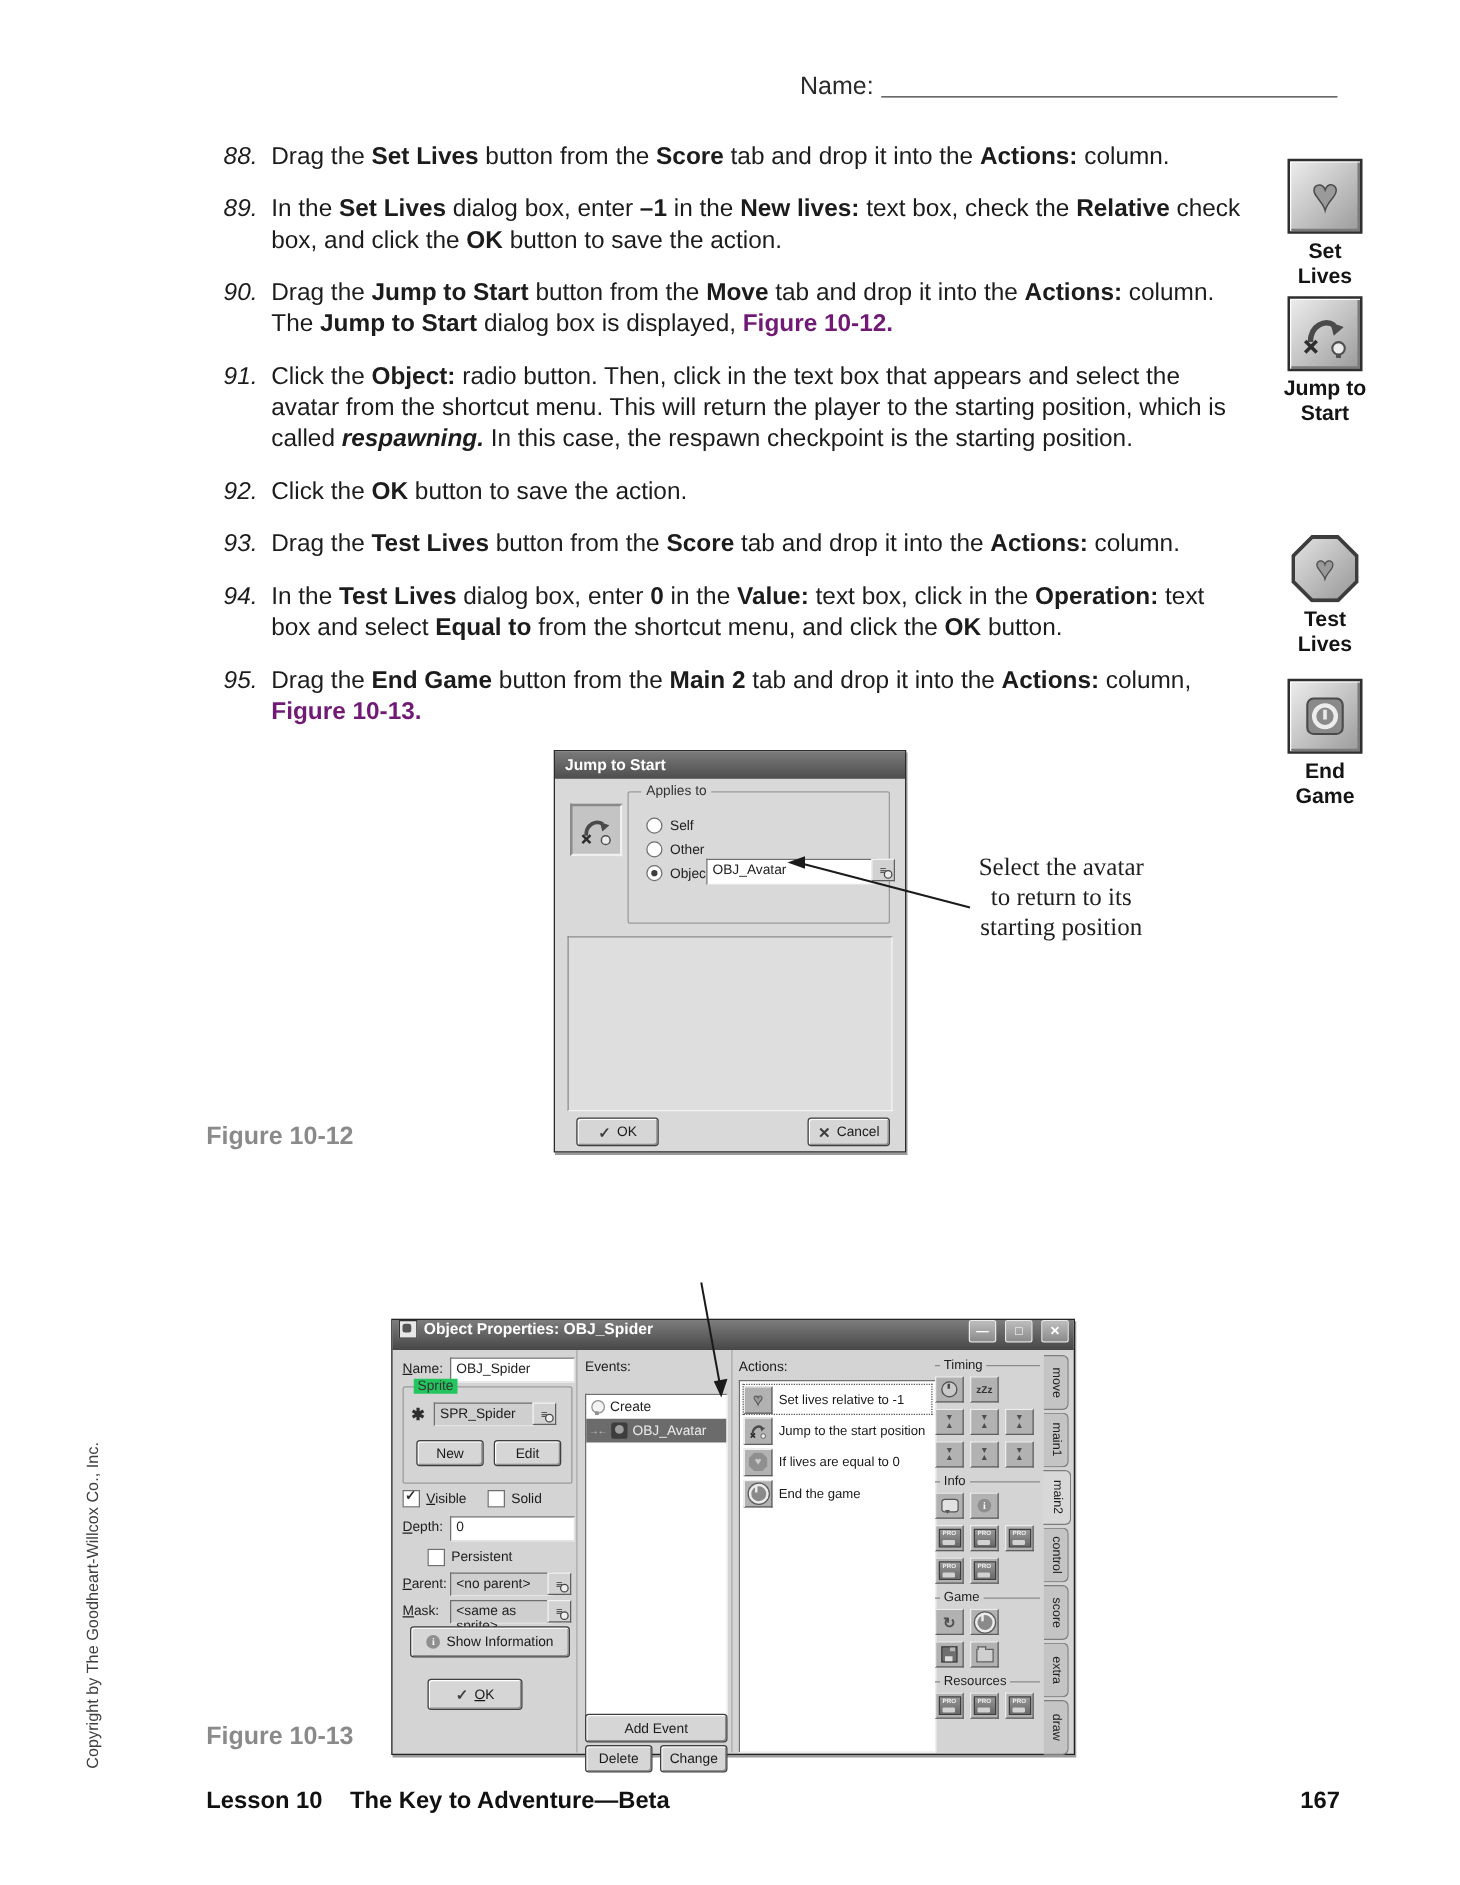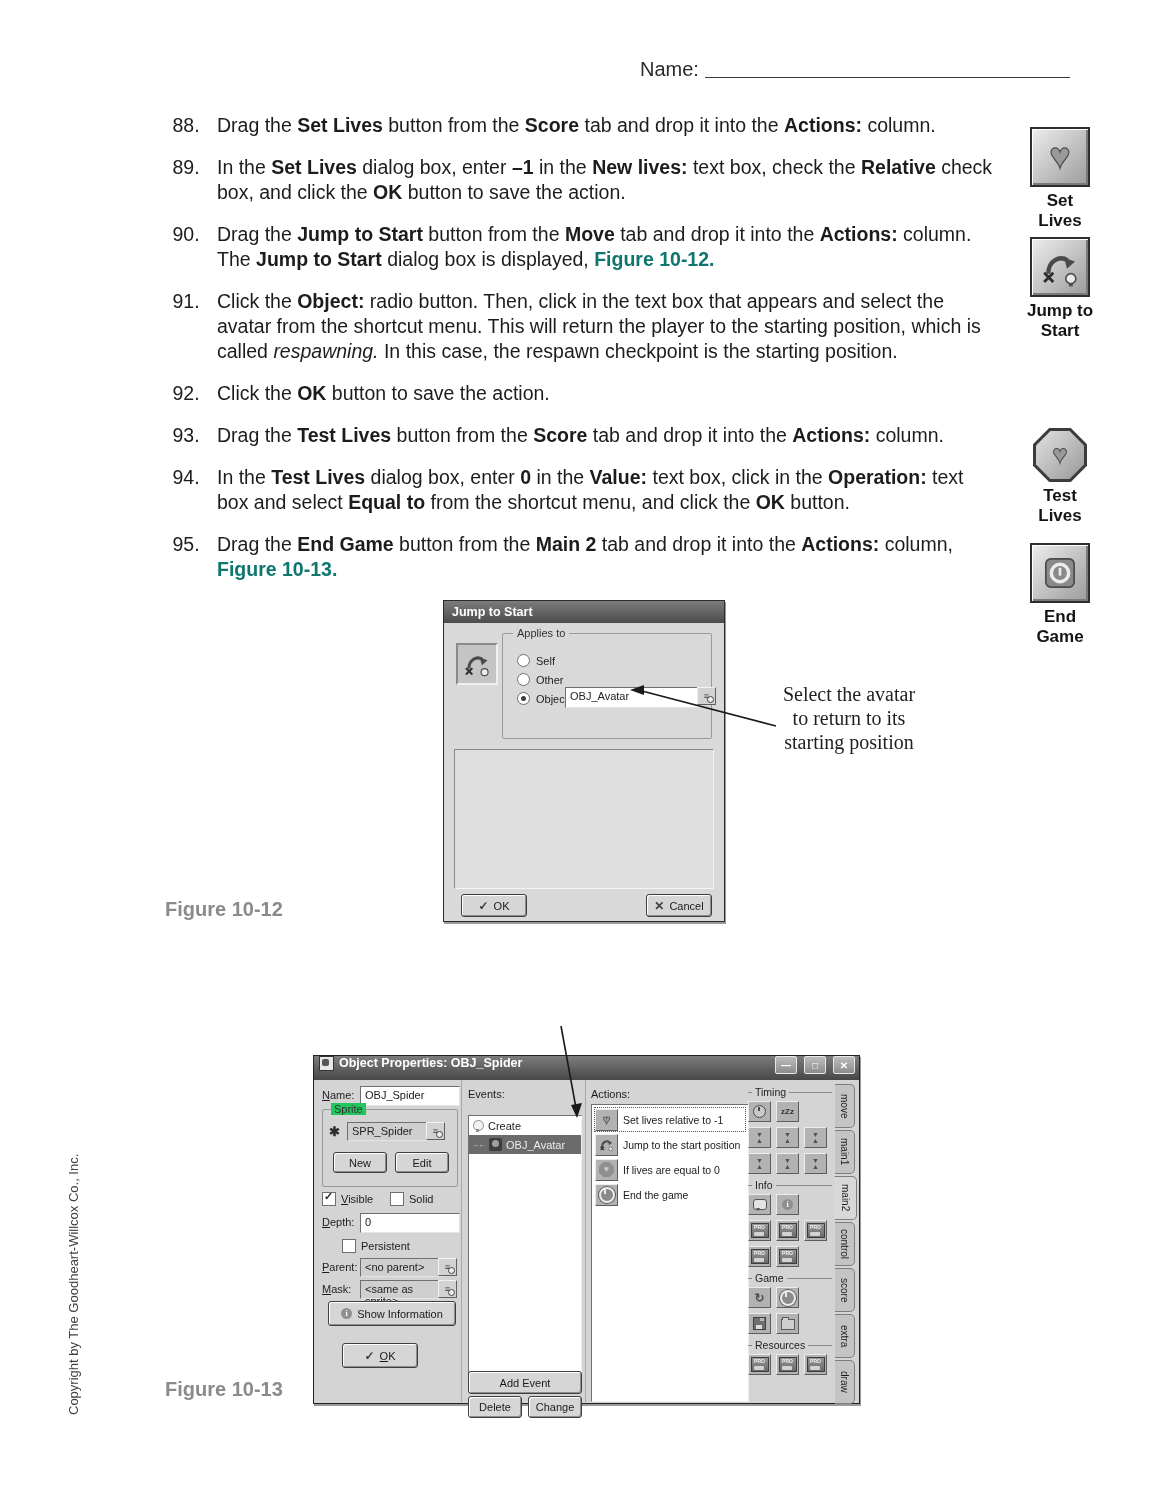--- a/index.html
+++ b/index.html
@@ -1,29 +1,29 @@
 <!DOCTYPE html>
 <html><head>
 <meta charset="utf-8">
 <style>
   html,body{margin:0;padding:0;background:#777;}
   .page{position:relative;width:1168px;height:1508px;background:#ffffff;
         font-family:"Liberation Sans",sans-serif;color:#1c1c1c;overflow:hidden;}
   .s-b{font-weight:bold;}
-  .s-bi{font-weight:normal;font-style:italic;}
-  .s-fig{font-weight:bold;color:#0f766e;}
+  .s-bi{font-weight:bold;font-style:italic;}
+  .s-fig{font-weight:bold;color:#701a75;}
 
   
   .name-line{position:absolute;left:640px;top:58px;width:430px;display:flex;font-size:20px;color:#2a2a2a;}
   .name-underline{flex:1;border-bottom:1.5px solid #3a3a3a;margin-left:6px;margin-bottom:3px;}
 
   
   .instructions{position:absolute;left:166px;top:113px;width:832px;font-size:19.5px;line-height:25px;}
   .inst{display:flex;margin-bottom:17px;}
-  .inum{width:40px;text-align:center;padding-right:11px;flex:none;}
+  .inum{width:40px;text-align:right;padding-right:11px;flex:none;font-style:italic;}
   .itxt{flex:1;}
 
   
   .side-icons{position:absolute;left:1017px;top:0;width:86px;}
   .side-item{position:absolute;left:0;width:86px;display:flex;flex-direction:column;align-items:center;}
   .btn56{width:56px;height:56px;border:2px solid #2e2e2e;background:linear-gradient(135deg,#ededed,#9b9b9b);
          box-shadow:inset 1px 1px 0 #fff,inset -2px -2px 0 #7a7a7a;
          display:flex;align-items:center;justify-content:center;}
   .heart-big{font-size:36px;color:#9a9a9a;-webkit-text-stroke:1.2px #4c4c4c;line-height:1;margin-top:-3px;}
   .oct-outer{width:54px;height:54px;background:#3c3c3c;
@@ -565,20 +565,25 @@
           </div>
           <div class="tab">
             <span>draw</span>
           </div>
         </div>
     </div>
   </div>
 
   <div class="fig-label" style="top:1378px">Figure 10-13</div>
 
+  <div class="footer">
+    <span>Lesson 10</span>
+    <span class="ttl">The Key to Adventure—Beta</span>
+    <span>167</span>
+  </div>
 
   <div class="copyright">Copyright by The Goodheart-Willcox Co., Inc.</div>
 
   <svg class="overlay">
     <polygon points="630,690 644,685 644,695" fill="#1a1a1a"></polygon>
     <line x1="642" y1="691" x2="776" y2="726" stroke="#1a1a1a" stroke-width="1.6"></line>
     <line x1="561" y1="1026" x2="576" y2="1108" stroke="#1a1a1a" stroke-width="1.6"></line>
     <polygon points="577,1118 571,1105 582,1103" fill="#1a1a1a"></polygon>
   </svg>
 

